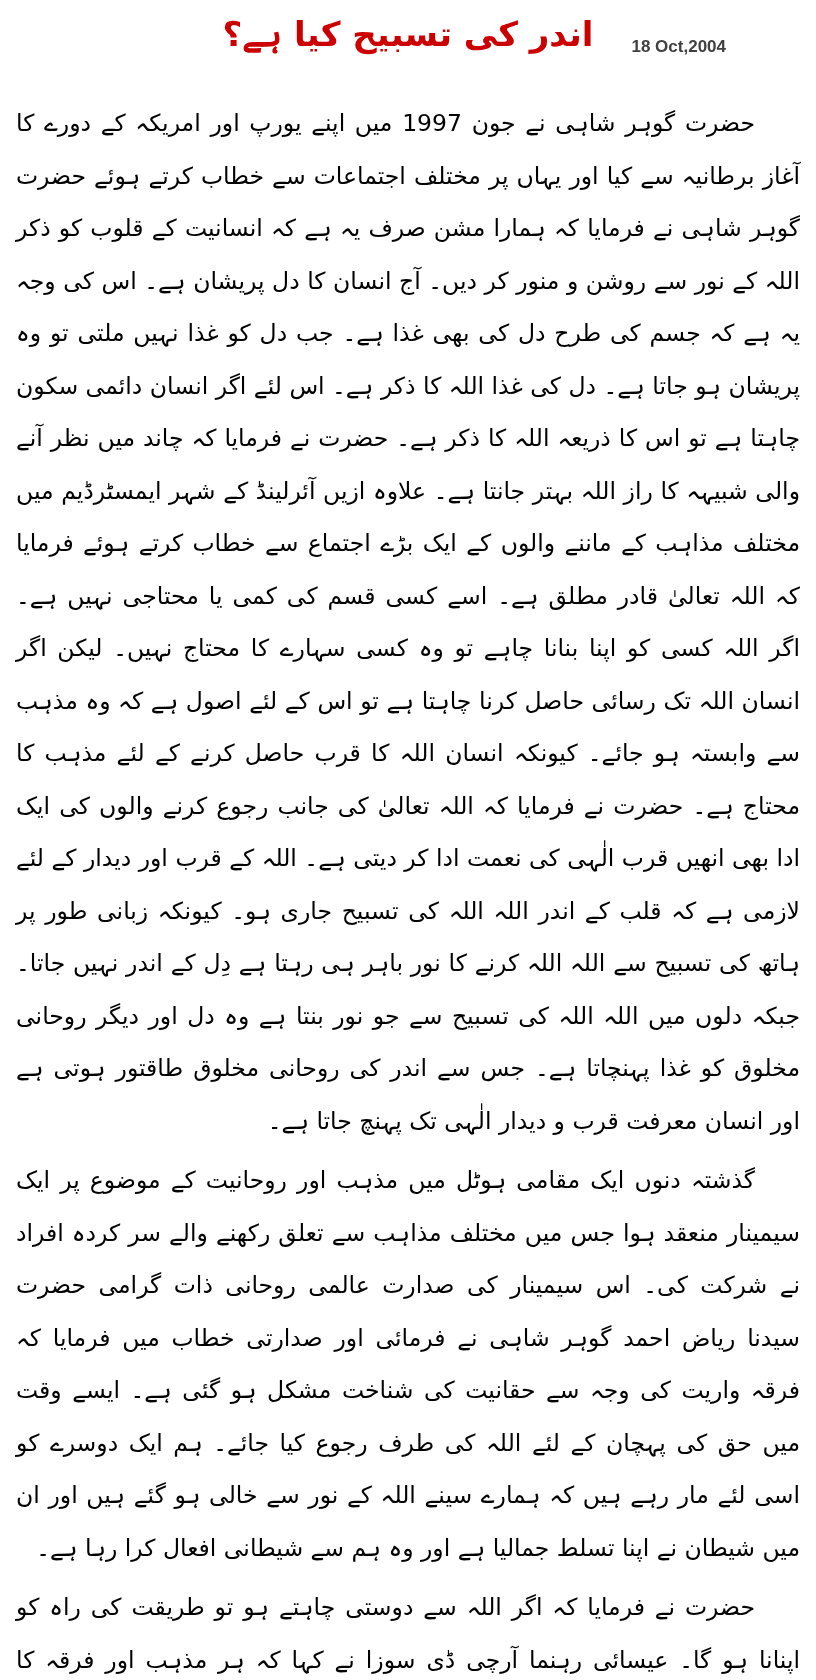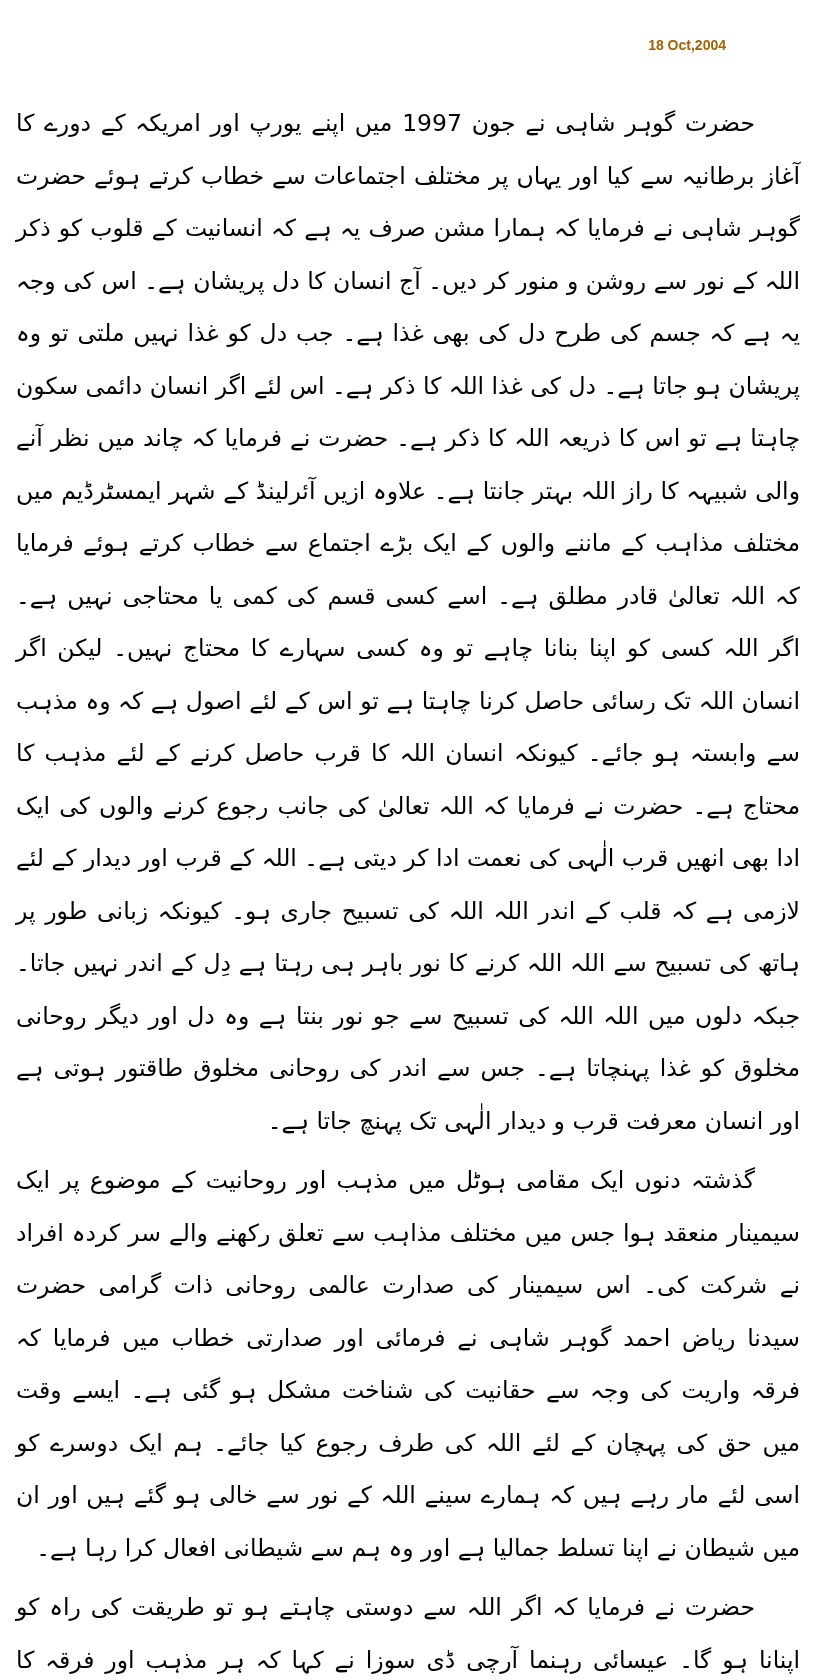--- a/index.html
+++ b/index.html
@@ -25,24 +25,24 @@
     direction: rtl;
     color: #cc0000;
     font-size: 34px;
     font-weight: bold;
     font-family: "DejaVu Sans", sans-serif;
     letter-spacing: 1px;
   }
   .doc-date {
     position: absolute;
     top: 37px; right: 90px;
-    color: #a16207;
+    color: #404040;
     font-family: "Liberation Sans", sans-serif;
     font-weight: bold;
-    font-size: 14px;
+    font-size: 17px;
     direction: ltr;
   }
   .article {
     padding: 2px 9px 0 9px;
     direction: rtl;
     text-align: justify;
     color: #000000;
     font-size: 23.5px;
     line-height: 52.5px;
     font-family: "DejaVu Sans", sans-serif;
@@ -51,20 +51,21 @@
     margin: 7px;
     text-indent: 45px;
   }
 </style>
 </head>
 <body>
 
 <div class="page">
 
   <header class="doc-header">
+    <h1 class="page-title">اندر کی تسبیح کیا ہے؟</h1>
     <div class="doc-date">18 Oct,2004</div>
   </header>
 
   <main class="article">
     <p>حضرت گوہر شاہی نے جون 1997 میں اپنے یورپ اور امریکہ کے دورے کا آغاز برطانیہ سے کیا اور یہاں پر مختلف اجتماعات سے خطاب کرتے ہوئے حضرت گوہر شاہی نے فرمایا کہ ہمارا مشن صرف یہ ہے کہ انسانیت کے قلوب کو ذکر اللہ کے نور سے روشن و منور کر دیں۔ آج انسان کا دل پریشان ہے۔ اس کی وجہ یہ ہے کہ جسم کی طرح دل کی بھی غذا ہے۔ جب دل کو غذا نہیں ملتی تو وہ پریشان ہو جاتا ہے۔ دل کی غذا اللہ کا ذکر ہے۔ اس لئے اگر انسان دائمی سکون چاہتا ہے تو اس کا ذریعہ اللہ کا ذکر ہے۔ حضرت نے فرمایا کہ چاند میں نظر آنے والی شبیہہ کا راز اللہ بہتر جانتا ہے۔ علاوہ ازیں آئرلینڈ کے شہر ایمسٹرڈیم میں مختلف مذاہب کے ماننے والوں کے ایک بڑے اجتماع سے خطاب کرتے ہوئے فرمایا کہ اللہ تعالیٰ قادر مطلق ہے۔ اسے کسی قسم کی کمی یا محتاجی نہیں ہے۔ اگر اللہ کسی کو اپنا بنانا چاہے تو وہ کسی سہارے کا محتاج نہیں۔ لیکن اگر انسان اللہ تک رسائی حاصل کرنا چاہتا ہے تو اس کے لئے اصول ہے کہ وہ مذہب سے وابستہ ہو جائے۔ کیونکہ انسان اللہ کا قرب حاصل کرنے کے لئے مذہب کا محتاج ہے۔ حضرت نے فرمایا کہ اللہ تعالیٰ کی جانب رجوع کرنے والوں کی ایک ادا بھی انھیں قرب الٰہی کی نعمت ادا کر دیتی ہے۔ اللہ کے قرب اور دیدار کے لئے لازمی ہے کہ قلب کے اندر اللہ اللہ کی تسبیح جاری ہو۔ کیونکہ زبانی طور پر ہاتھ کی تسبیح سے اللہ اللہ کرنے کا نور باہر ہی رہتا ہے دِل کے اندر نہیں جاتا۔ جبکہ دلوں میں اللہ اللہ کی تسبیح سے جو نور بنتا ہے وہ دل اور دیگر روحانی مخلوق کو غذا پہنچاتا ہے۔ جس سے اندر کی روحانی مخلوق طاقتور ہوتی ہے اور انسان معرفت قرب و دیدار الٰہی تک پہنچ جاتا ہے۔</p>
     <p>گذشتہ دنوں ایک مقامی ہوٹل میں مذہب اور روحانیت کے موضوع پر ایک سیمینار منعقد ہوا جس میں مختلف مذاہب سے تعلق رکھنے والے سر کردہ افراد نے شرکت کی۔ اس سیمینار کی صدارت عالمی روحانی ذات گرامی حضرت سیدنا ریاض احمد گوہر شاہی نے فرمائی اور صدارتی خطاب میں فرمایا کہ فرقہ واریت کی وجہ سے حقانیت کی شناخت مشکل ہو گئی ہے۔ ایسے وقت میں حق کی پہچان کے لئے اللہ کی طرف رجوع کیا جائے۔ ہم ایک دوسرے کو اسی لئے مار رہے ہیں کہ ہمارے سینے اللہ کے نور سے خالی ہو گئے ہیں اور ان میں شیطان نے اپنا تسلط جمالیا ہے اور وہ ہم سے شیطانی افعال کرا رہا ہے۔</p>
     <p>حضرت نے فرمایا کہ اگر اللہ سے دوستی چاہتے ہو تو طریقت کی راہ کو اپنانا ہو گا۔ عیسائی رہنما آرچی ڈی سوزا نے کہا کہ ہر مذہب اور فرقہ کا المیہ یہ ہے کہ وہ ایک دوسرے کو قبول کرنے کو تیار نہیں۔ ورلڈ مسلم کانگرس کے افضال مبین نے کہا کہ روحانیت کی افادیت سے کوئی مذہب ،فرد اور فرقہ انکار نہیں کر سکتا۔ ممتاز اسکالر محمد اسرار نے کہا کہ مذہب زندگی کو منظم کرنے کا راستہ ہے۔ سکھ رہنما مہندر سنگھ نے کہا کہ ہم نے اپنی فہم کے مطابق مذہب بنائے ہیں، درحقیقت مذہب وہ ہے جہاں بندے کی اللہ تک رسائی ہوتی ہے۔ پارسی رہنما ڈیانا وٹلوا نے کہا کہ مذہب ایک خدا کی عبادت اور حقوق انسانی کے تحفظ کا درس دیتا ہے۔</p>
   </main>
 
 </div>

